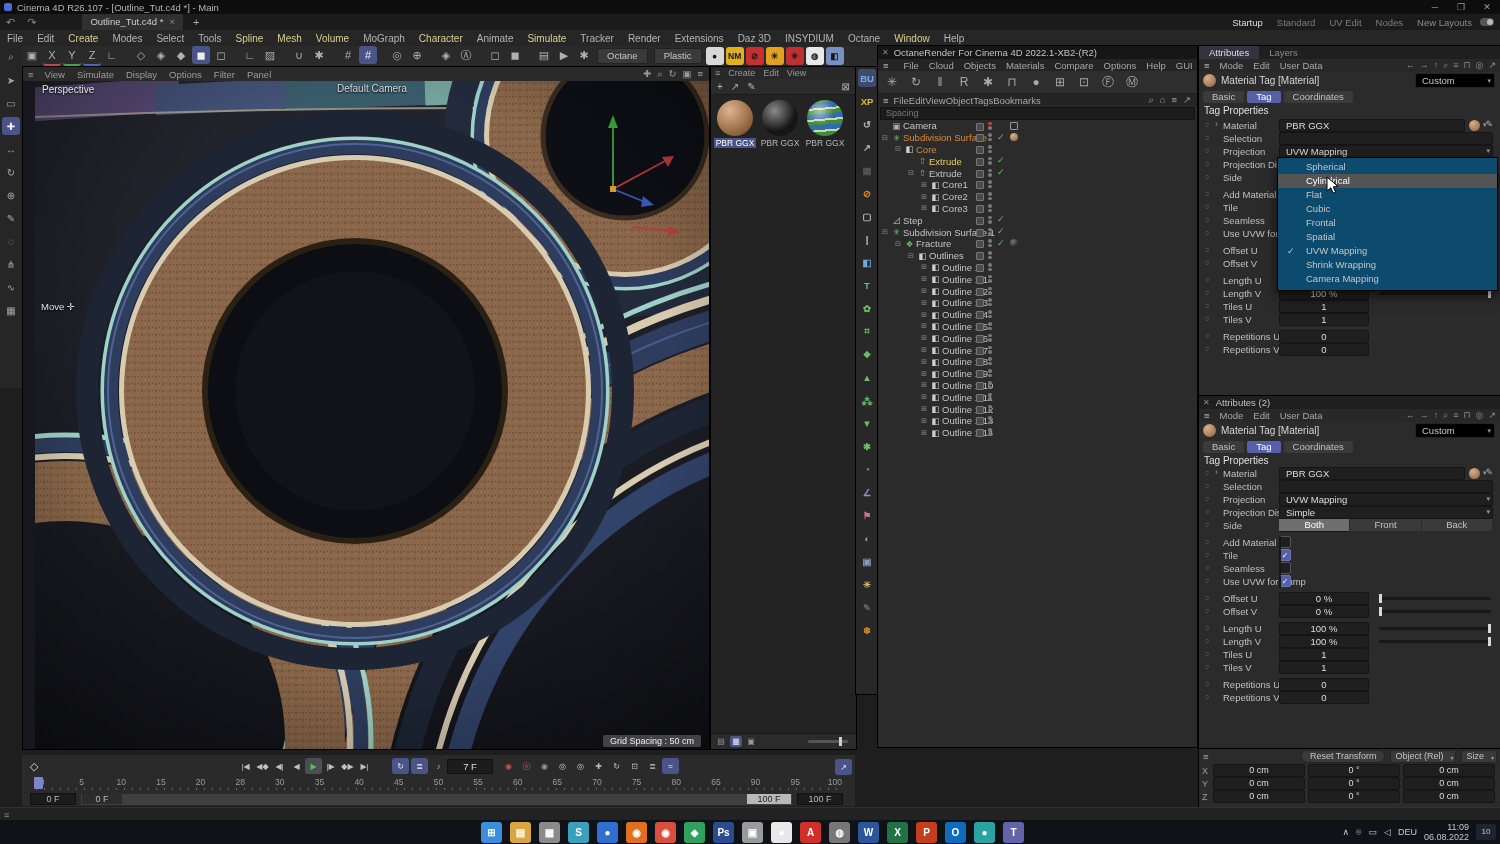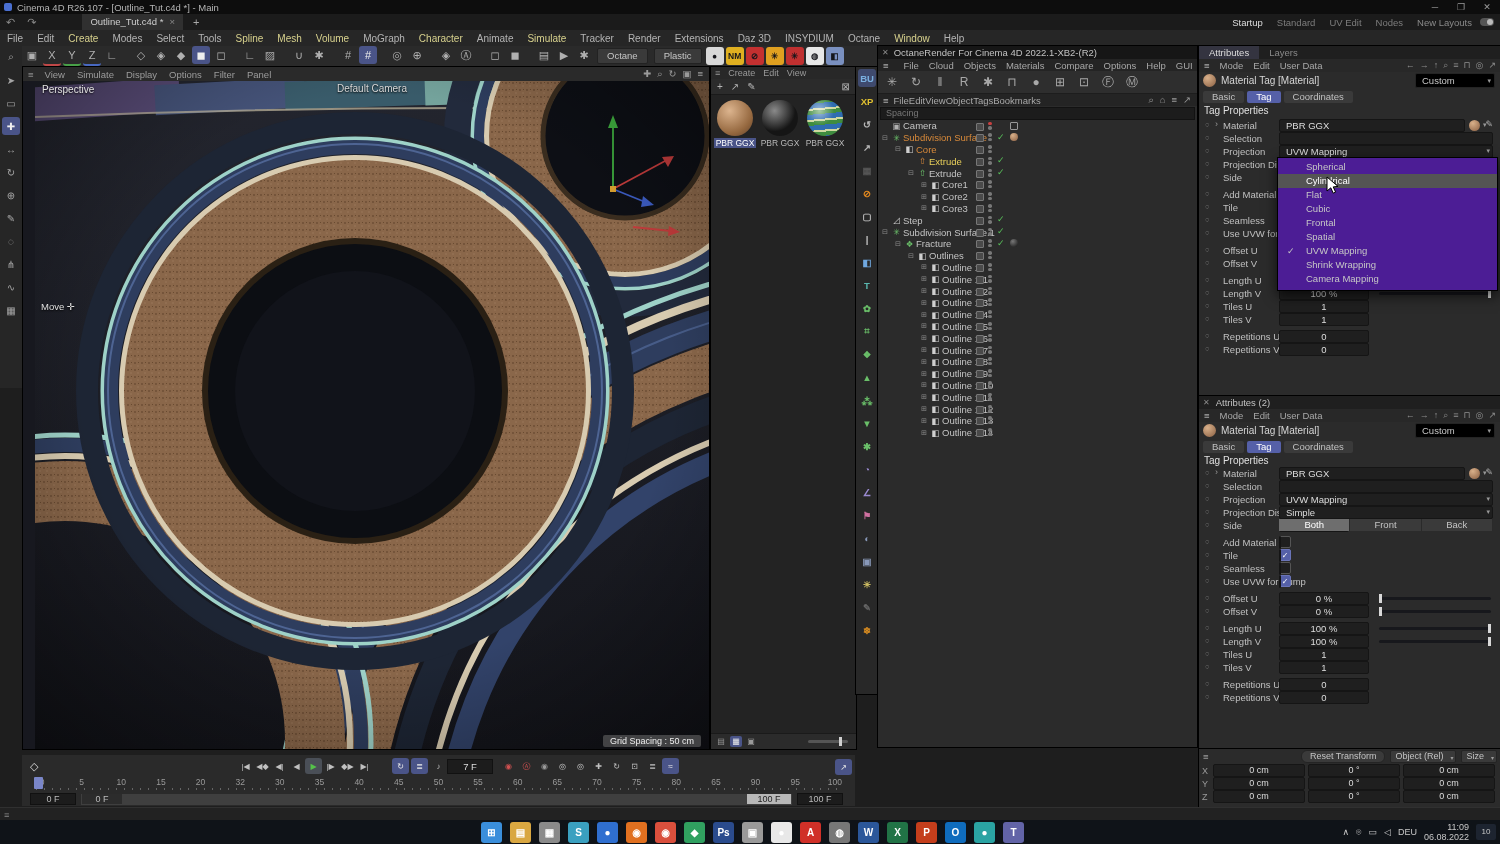--- a/index.html
+++ b/index.html
@@ -155,21 +155,21 @@
   .prow[data-fill="0"] .fill{width:2%;}
   .prow[data-fill="0"] .knob{left:0;}
   .prow[data-type="check"] .v-check{display:flex;width:10px;height:10px;background:#1f1f1f;border:1px solid #555;border-radius:2px;align-items:center;justify-content:center;}
   .prow[data-check="1"] .v-check{background:#5560a8;border-color:#6a74b8;}
   .v-check .ck{display:none;color:#fff;font-size:8px;}
   .prow[data-check="1"] .ck{display:block;}
   .prow[data-type="seg"] .v-seg{display:flex;position:absolute;left:0;right:0;top:0;height:12px;}
   .seg{flex:1;text-align:center;line-height:12px;background:#3a3a3a;border-right:1px solid #2a2a2a;font-size:9.5px;color:#c4c4c4;}
   .prow[data-seg="0"] .seg:nth-child(1){background:#6e6e6e;color:#fff;}
   
-  #dropdown{position:absolute;left:1277px;top:157px;width:219px;height:130px;background:#4c1d95;border:1px solid #000;box-shadow:0 5px 12px rgba(0,0,0,.65);z-index:6;padding-top:2px;}
+  #dropdown{position:absolute;left:1277px;top:157px;width:219px;height:130px;background:#0c4a6e;border:1px solid #000;box-shadow:0 5px 12px rgba(0,0,0,.65);z-index:6;padding-top:2px;}
   .opt{position:relative;height:14px;line-height:14px;padding-left:28px;font-size:9.5px;color:#c6c6c6;}
   .opt[data-hover="1"]{background:#545454;color:#fff;}
   .optck{position:absolute;left:9px;visibility:hidden;font-size:9px;}
   .opt[data-on="1"] .optck{visibility:visible;}
   #cursor{position:absolute;left:1326px;top:176px;z-index:7;}
   
   #coords{position:absolute;left:1198px;top:748px;width:302px;height:58px;background:#2b2b2b;border:1px solid #000;}
   .chead{height:15px;display:flex;align-items:center;font-size:9.5px;}
   .chead .ham{margin-left:4px;color:#9a9a9a;}
   .cbtn{height:11px;line-height:11px;background:#3a3a3a;border:1px solid #242424;border-radius:6px;padding:0 8px;font-size:9px;color:#c4c4c4;}
@@ -1447,21 +1447,21 @@
       <span class="tlbtn fcurve" data-blue="1">↗</span>
     </div>
     <div class="ruler">
       <div class="ticks">
 
       <span class="tick">0</span>
           <span class="tick">5</span>
           <span class="tick">10</span>
           <span class="tick">15</span>
           <span class="tick">20</span>
-          <span class="tick">32</span>
+          <span class="tick">28</span>
           <span class="tick">30</span>
           <span class="tick">35</span>
           <span class="tick">40</span>
           <span class="tick">45</span>
           <span class="tick">50</span>
           <span class="tick">55</span>
           <span class="tick">60</span>
           <span class="tick">65</span>
           <span class="tick">70</span>
           <span class="tick">75</span>

